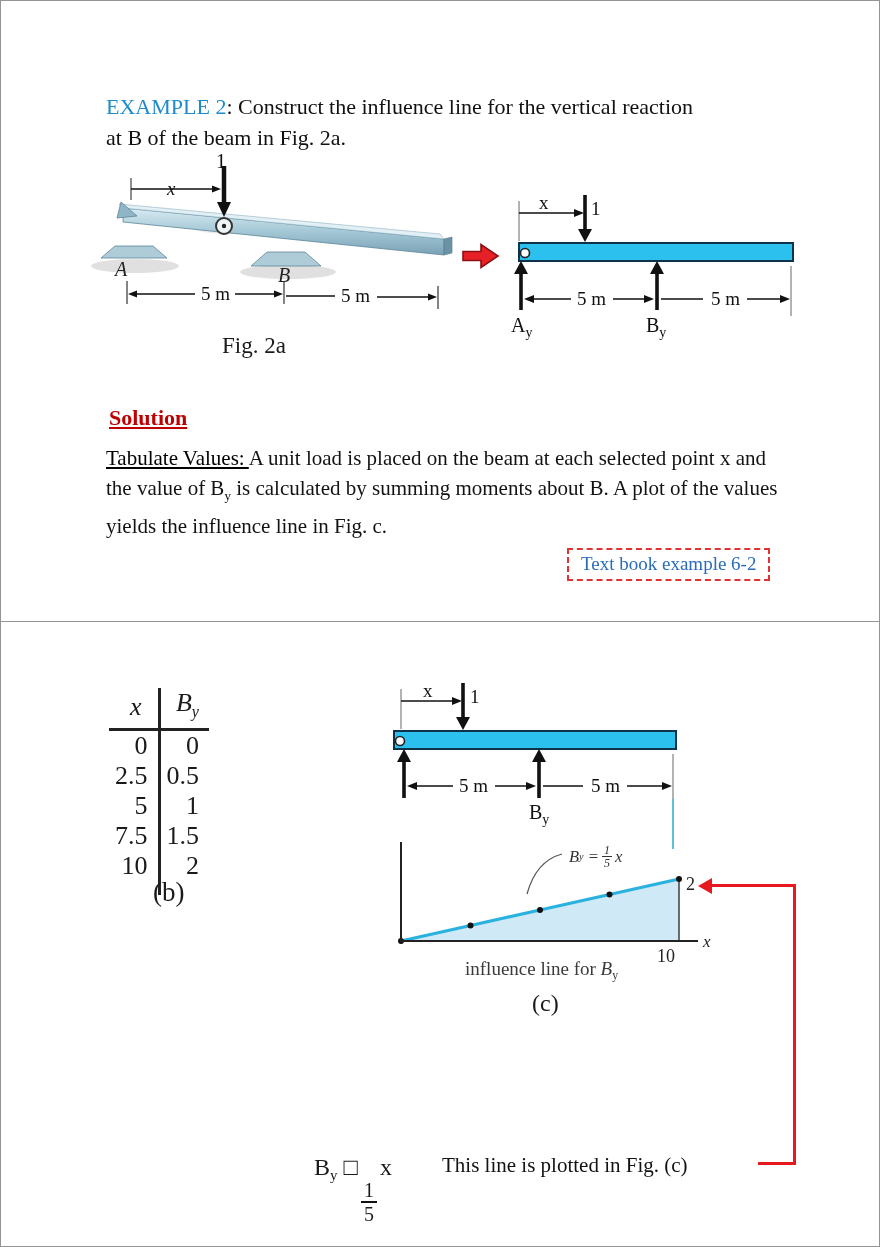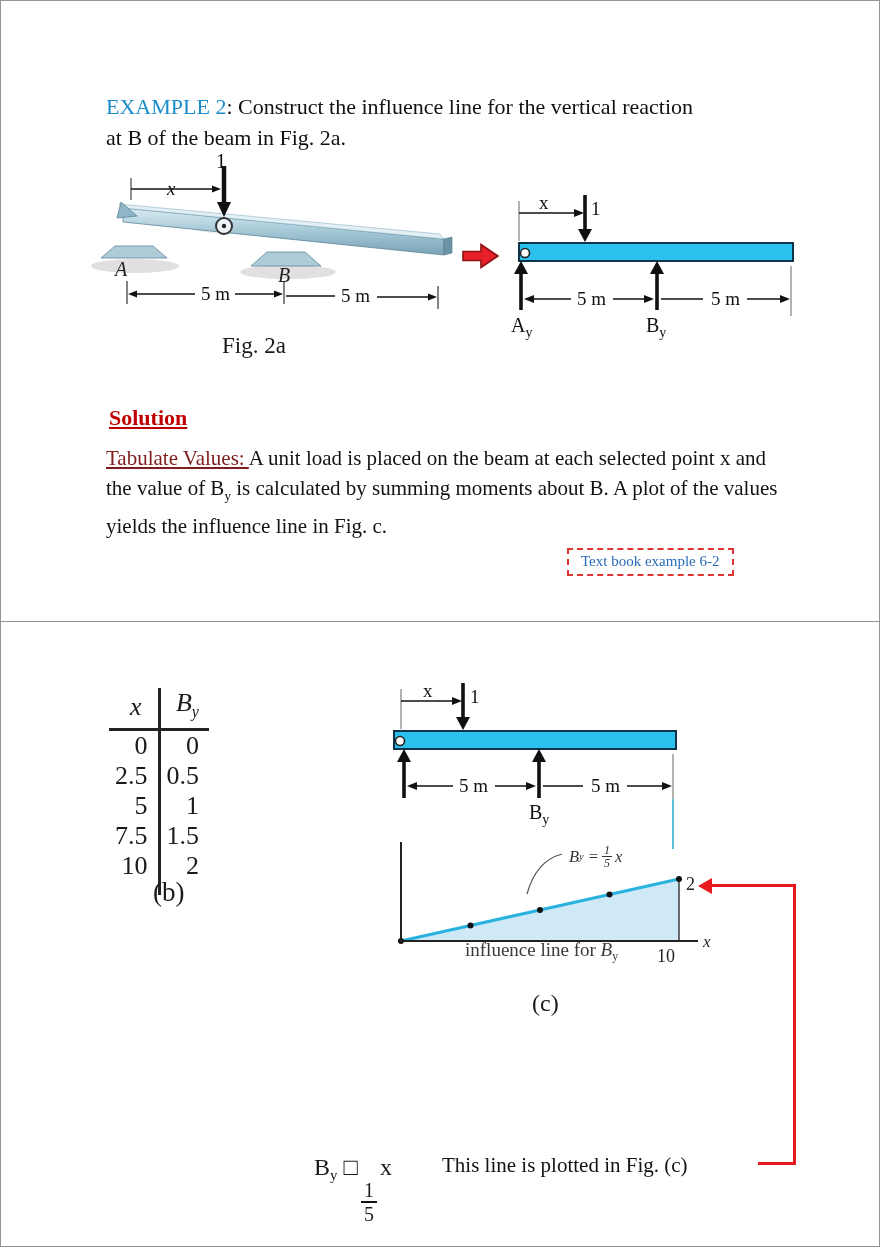--- a/index.html
+++ b/index.html
@@ -7,23 +7,23 @@
   .page { position:relative; width:880px; height:1247px; background:#fff; overflow:hidden; }
   .slide { position:absolute; left:0; width:880px; background:#fff; border:1px solid #949494; }
   #slide1 { top:0; height:622px; }
   #slide2 { top:621px; height:626px; }
   .abs { position:absolute; }
   .serif { font-family:"Liberation Serif", serif; }
   .title { font-size:22px; color:#111; line-height:31px; }
   .title .hl { color:#1c8ccb; }
   .solution { font-size:22px; color:#c00000; text-decoration:underline;font-weight:bold; }
   .para { font-size:21px; color:#131313; line-height:30px; }
-  .cyanlink { color:#7f1d1d; text-decoration:underline; }
+  .cyanlink { color:#000000; text-decoration:underline; }
   sub.s { font-size:0.62em; vertical-align:-0.35em; }
-  .notebox { border:2px dashed #e23333; color:#2a6cbb; font-size:15px; padding:3px 12px 4px; background:#fff; }
+  .notebox { border:2px dashed #e23333; color:#2a6cbb; font-size:19px; padding:3px 12px 4px; background:#fff; }
   .figcap { font-size:23px; color:#1a1a1a; }
   
   .vtable { border-collapse:collapse; font-size:26px; color:#1a1a1a; }
   .vtable td { text-align:right; padding:0 10px 1px 6px; line-height:29px; }
   .vtable .c2 { border-left:3px solid #222; }
   .vtable .hdr td { font-style:italic; border-bottom:3px solid #222; padding-bottom:2px; }
   .vtable .tail td { height:14px; line-height:14px; }
   
   .eqhead { font-size:21px; color:#131313; }
   .eq { font-size:24px; color:#1a1a1a; white-space:pre; }
@@ -237,21 +237,21 @@
     <div class="abs ann" style="left:568px; top:222px;">
       <span>B</span><sub class="s">y</sub>&nbsp;<span>=</span>
       <span class="afrac">
           <span>1</span>
           <span class="abar"></span>
           <span>5</span>
         </span>
       <span>x</span>
     </div>
 
-    <div class="abs chartcap" style="left:464px; top:317px;">
+    <div class="abs chartcap" style="left:464px; top:336px;">
       <span>influence line for </span><i><span>B</span></i><sub class="s">y</sub>
     </div>
     <div class="abs" style="left:531px; top:368px; font-size:24px; color:#1a1a1a;">(c)</div>
 
     <div class="red-tri-left" style="left:697px; top:256px;"></div>
     <div class="redseg" style="left:709px; top:262px; width:86px; height:3px;"></div>
     <div class="redseg" style="left:792px; top:262px; width:3px; height:281px;"></div>
     <div class="redseg" style="left:757px; top:540px; width:38px; height:3px;"></div>
 
 

